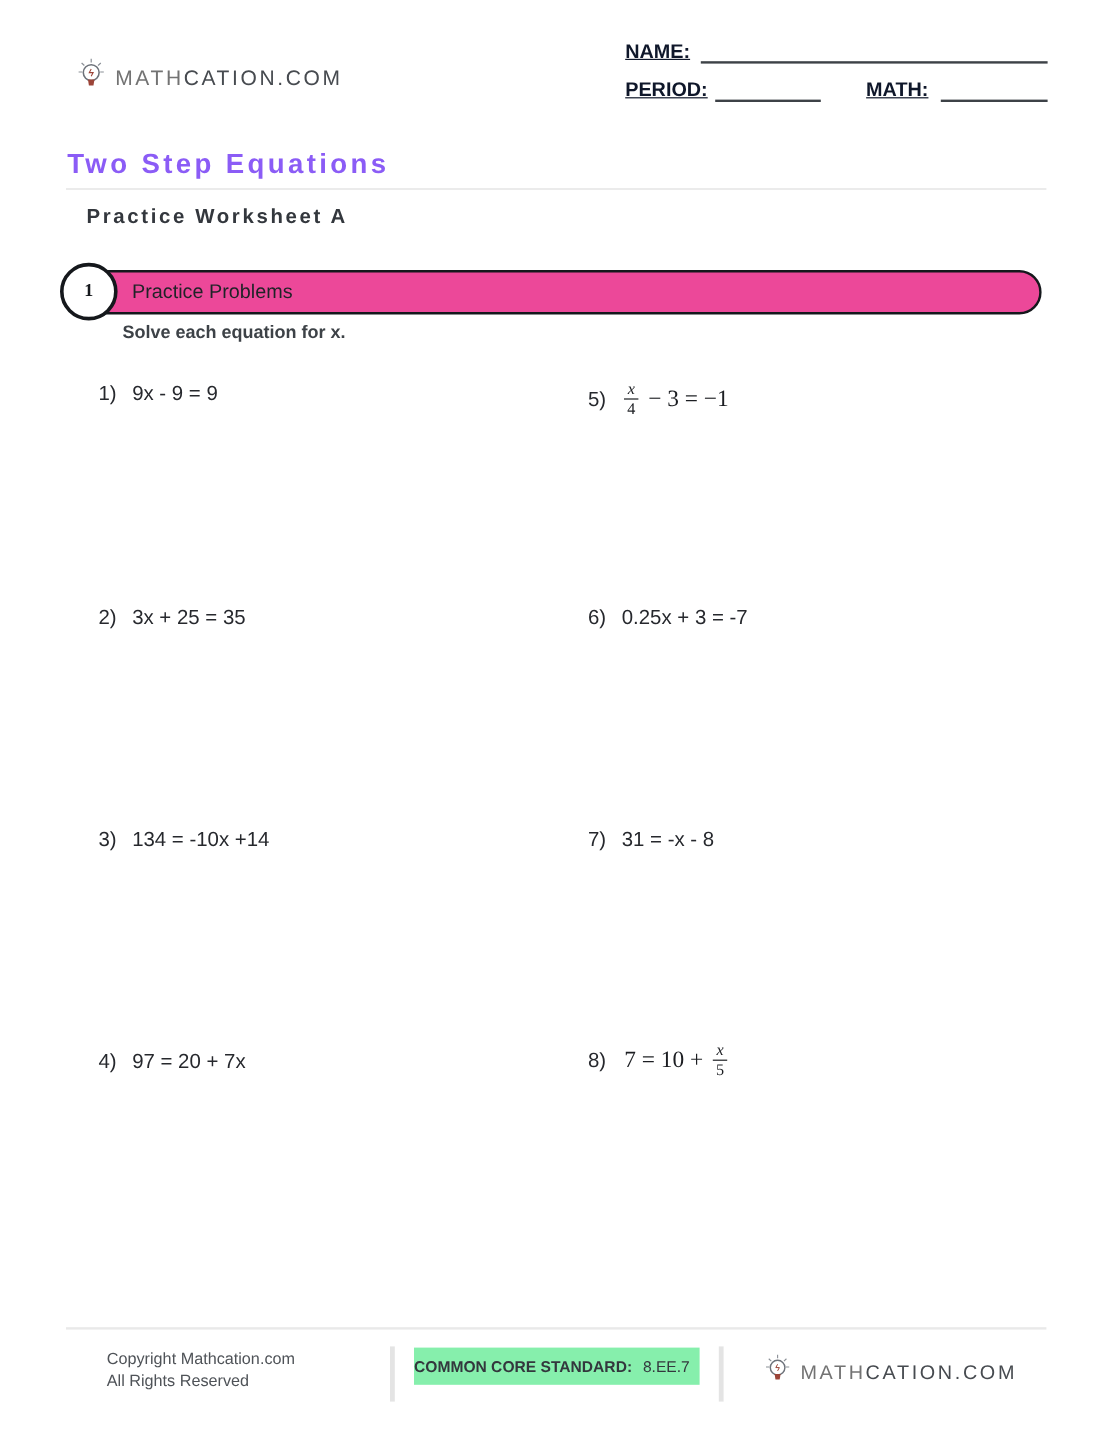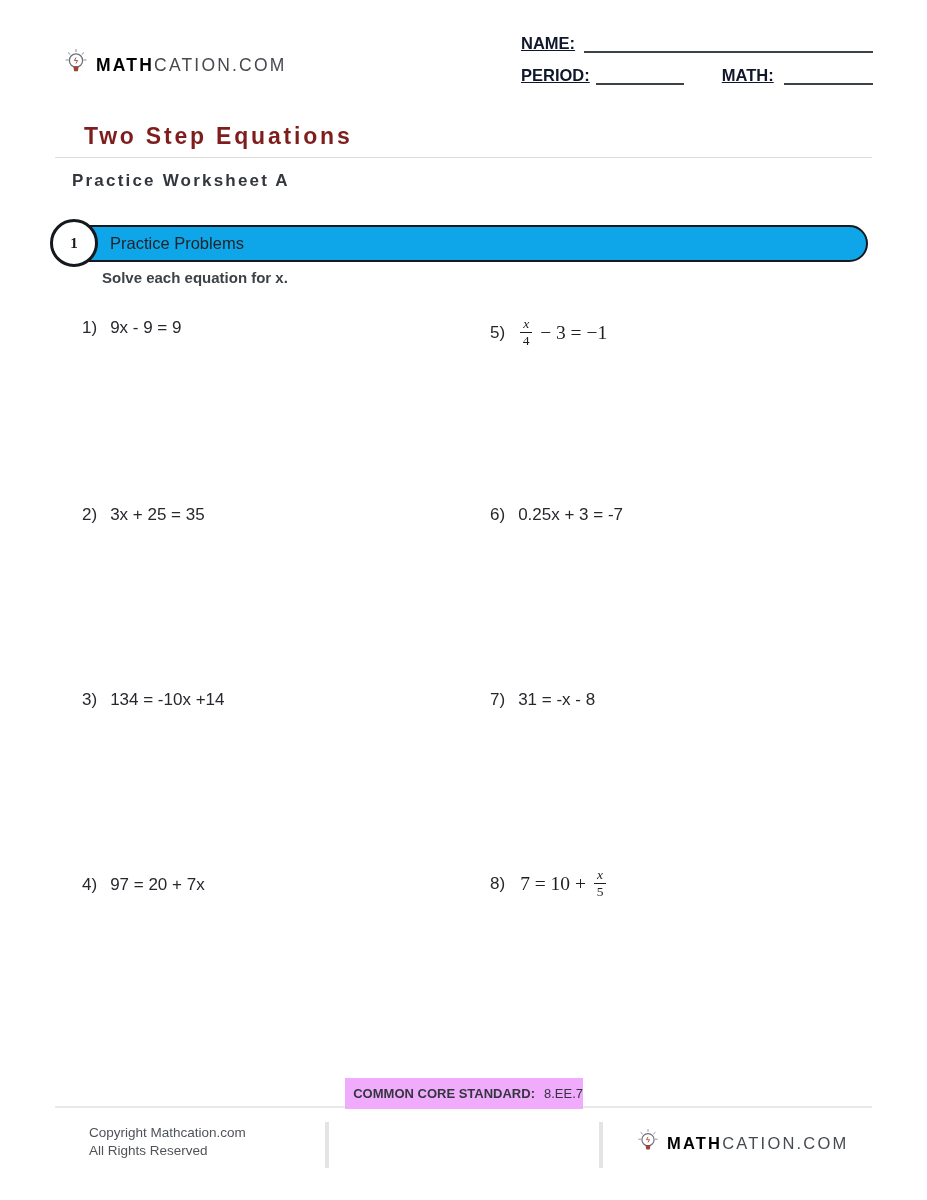--- a/index.html
+++ b/index.html
@@ -3,48 +3,48 @@
 <meta charset="utf-8">
 <style>
   html,body { margin:0; padding:0; background:#fff; }
   .page {
     position:relative; width:927px; height:1200px; background:#ffffff;
     font-family:"Liberation Sans", sans-serif; overflow:hidden;
   }
 
   
   .logo { display:flex; align-items:center; gap:7px; letter-spacing:2.2px; }
-  .logo-bold { font-weight:700; color:#000000; }
+  .logo-bold { font-weight:400; color:#737373; }
   .logo-light { font-weight:300; color:#474b50; }
   .header-logo { position:absolute; left:63px; top:48px; font-size:17.5px; }
   .footer-logo { position:absolute; left:636px; top:1128px; font-size:16.5px; }
 
   
   .fields { position:absolute; left:521px; top:34px; width:352px;
             font-size:16.5px; font-weight:700; color:#0f172a;text-decoration:underline; }
   .field-row { display:flex; align-items:flex-end; }
   .field-row.second { margin-top:13px; }
   .field-line { border-bottom:2px solid #3d4247; height:17px; }
   .name-line { flex:1; margin-left:9px; }
   .period-line { width:88px; margin-left:6px; }
   .date-label { margin-left:38px; }
   .date-line { flex:1; margin-left:10px; }
 
   
   .page-title { position:absolute; left:56px; top:123px; font-size:23px;
-                font-weight:800; letter-spacing:2.8px; color:#7f1d1d;margin-left:28px; }
+                font-weight:800; letter-spacing:2.8px; color:#8b5cf6; }
   .title-divider { position:absolute; left:55px; top:157px; width:817px;
                    height:1px; background:#dedede; }
   .page-subtitle { position:absolute; left:72px; top:171px; font-size:17px;
                    font-weight:800; letter-spacing:2.2px; color:#33373d; }
 
   
   .banner-pill { position:absolute; left:56px; top:225px; width:812px; height:37px;
                  box-sizing:border-box; border:2px solid #15181c; border-radius:19px;
-                 background:#0ea5e9; display:flex; align-items:center; padding-left:52px;
+                 background:#ec4899; display:flex; align-items:center; padding-left:52px;
                  font-size:16.5px; color:#1f2327; }
   .banner-circle { position:absolute; left:50px; top:219px; width:48px; height:48px;
                    box-sizing:border-box; border:3px solid #15181c; border-radius:50%;
                    background:#fff; display:flex; align-items:center; justify-content:center;
                    font-family:"Liberation Serif", serif; font-weight:700; font-size:15px;
                    color:#15181c; }
   .instructions { position:absolute; left:102px; top:269px; font-size:15px;
                   font-weight:700; color:#3d4247; }
 
   
@@ -58,22 +58,22 @@
   .frac .fden { padding-top:1px; }
 
   
   .footer-divider { position:absolute; left:55px; top:1106px; width:817px;
                     height:2px; background:#e9e9e9; }
   .copyright { position:absolute; left:57px; top:1124px; font-size:13.5px;
                color:#4f5358; line-height:1.32;margin-left:32px; }
   .vbar { position:absolute; width:4px; height:46px; background:#e4e4e4; top:1122px; }
   .vbar-1 { left:325px; }
   .vbar-2 { left:599px; }
-  .std-box { position:absolute; left:345px; top:1078px; width:238px; height:31px;
-             background:#f0abfc; display:flex; align-items:center; justify-content:flex-end;
+  .std-box { position:absolute; left:345px; top:1123px; width:238px; height:31px;
+             background:#86efac; display:flex; align-items:center; justify-content:flex-start;
              gap:9px; font-size:13px; color:#33373d; }
   .std-label { font-weight:800; }
 </style>
 </head>
 <body>
 
 <div class="page">
 
   <div class="logo header-logo">
     <span>

